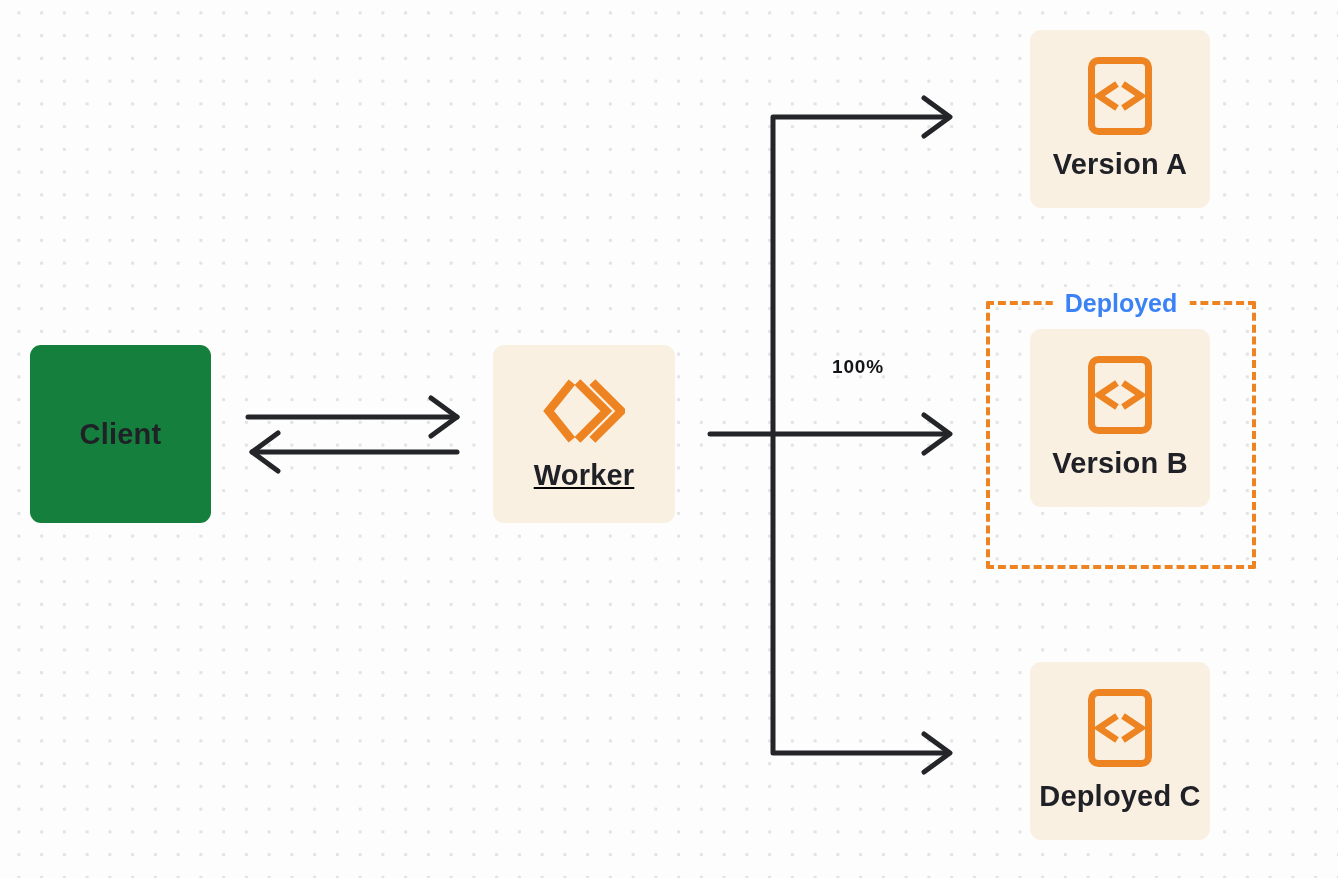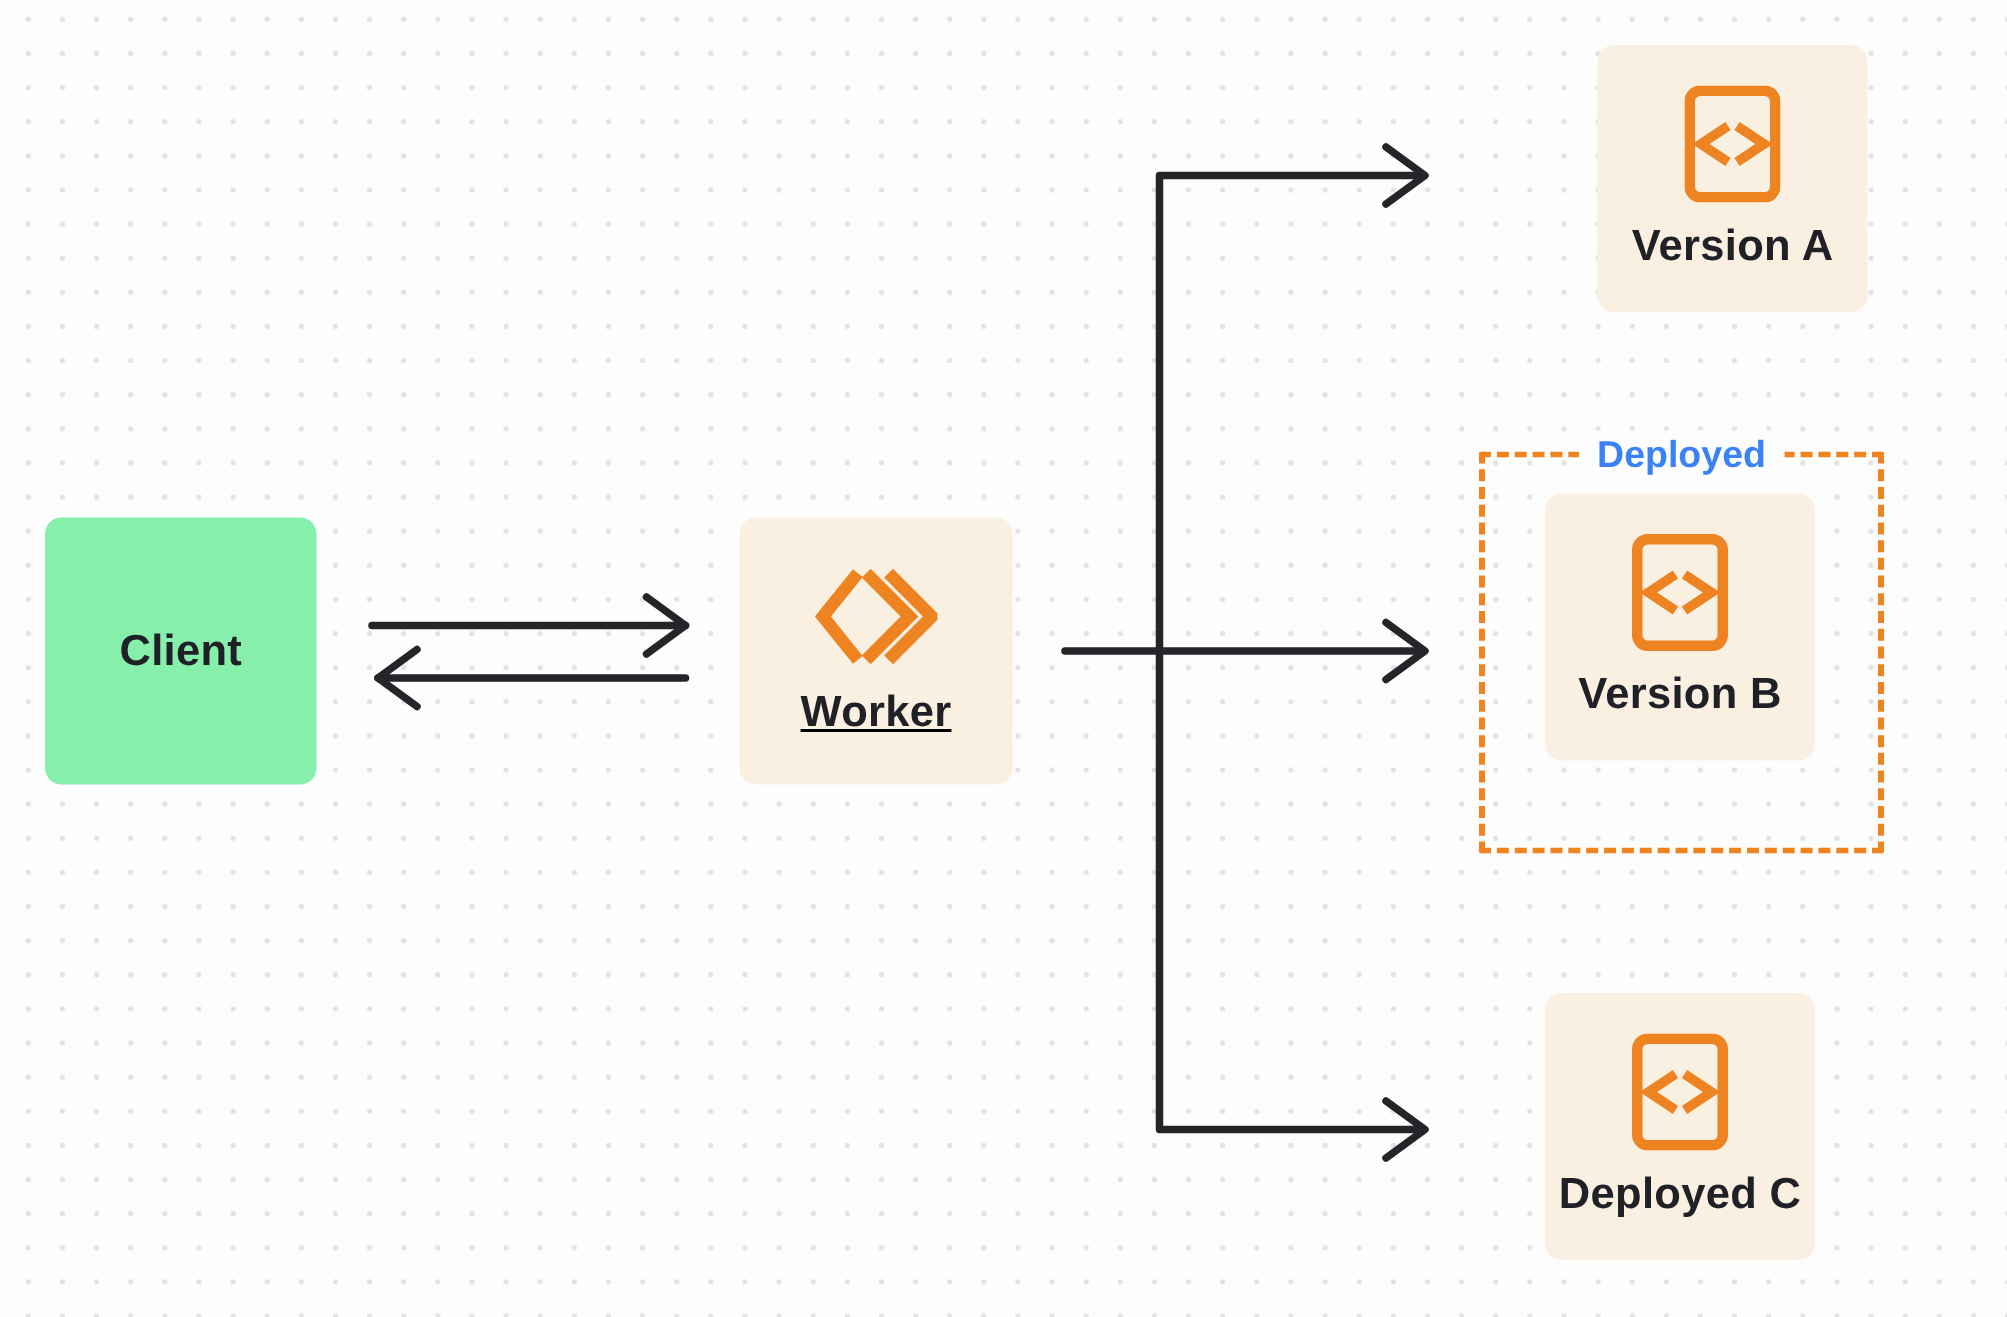--- a/index.html
+++ b/index.html
@@ -26,24 +26,24 @@
     justify-content: center;
     gap: 13px;
   }
   .node-label {
     font-size: 29px;
     font-weight: bold;
     color: #1f2127;
     letter-spacing: 0.2px;
     white-space: nowrap;
   }
-  .node-client { left: 30px; top: 345px; width: 181px; height: 178px; background: #86efac; }
+  .node-client { left: 30px; top: 345px; width: 181px; height: 178px; background: #15803d; }
   .node-worker { left: 493px; top: 345px; width: 182px; height: 178px; background: #faf0e2; text-decoration: underline; }
   .node-version { left: 1030px; width: 180px; height: 178px; background: #faf0e2; }
-  .node-version-a { top: 30px; margin-left: 35px; }
+  .node-version-a { top: 30px; }
   .node-version-b { top: 329px; text-align: center; }
   .node-version-c { top: 662px; }
   .icon-svg { display: block; }
   .deployed-group {
     position: absolute;
     left: 986px; top: 301px; width: 262px; height: 260px;
     border: 4.5px dashed #ee8322;
     border-radius: 2px;
   }
   .deployed-label {
@@ -100,20 +100,21 @@
     <polyline points="53,5 84,36 53,67"></polyline>
   </svg>
   <div class="node-label">Worker</div>
 </div>
 
 <div class="deployed-group">
   <div class="deployed-label">Deployed</div>
 </div>
 
 <div class="traffic-label">
+  <div>100%</div>
 </div>
 
 <div class="node node-version node-version-a">
   <svg class="icon-svg" width="64" height="78" viewBox="0 0 64 78" fill="none" stroke="#ee8322" stroke-linejoin="miter">
     <rect x="3.5" y="3.5" width="57" height="71" rx="7" stroke-width="7"></rect>
     <polyline points="29,27 11,39 29,51" stroke-width="6.5"></polyline>
     <polyline points="35,27 53,39 35,51" stroke-width="6.5"></polyline>
   </svg>
   <div class="node-label">Version A</div>
 </div>

